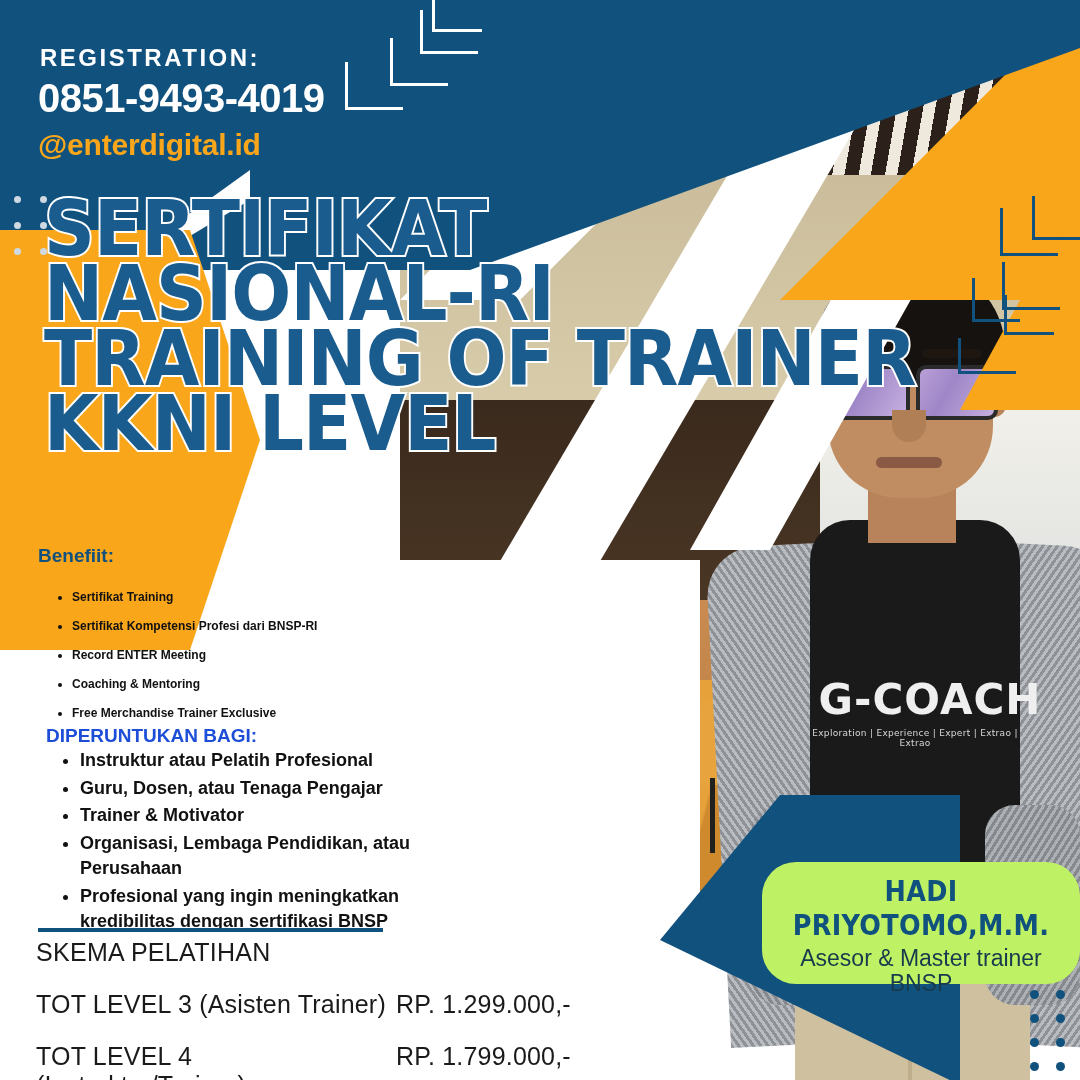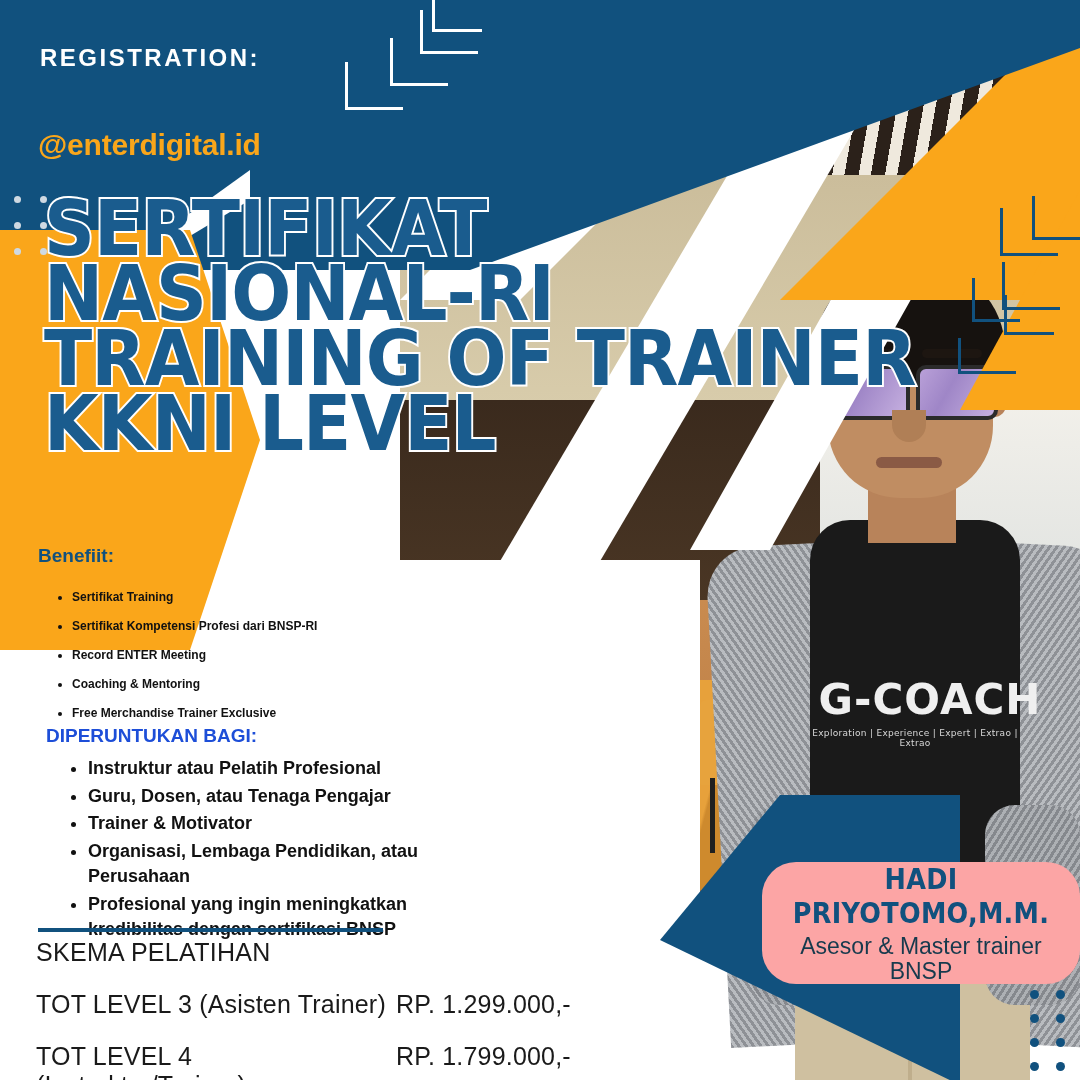--- a/index.html
+++ b/index.html
@@ -156,34 +156,34 @@
     -webkit-text-stroke:4px #ffffff;paint-order:stroke fill;
     transform:scaleX(.93);transform-origin:left top;}
   .title .l1,.title .l2,.title .l3,.title .l4{display:block;white-space:nowrap;}
 
   .benefit-head{position:absolute;left:38px;top:545px;color:#11517E;font-weight:bold;font-size:19px;}
   .benefit-list{position:absolute;left:48px;top:584px;width:360px;margin:0;padding-left:24px;
     color:#111;font-weight:bold;font-size:12px;line-height:27px;}
   .benefit-list li{margin-bottom:2px;}
 
   .target-head{position:absolute;left:46px;top:725px;color:#1d4ed8;font-weight:bold;font-size:19px;}
-  .target-list{position:absolute;left:56px;top:748px;width:360px;margin:8px;padding-left:24px;
+  .target-list{position:absolute;left:56px;top:748px;width:360px;margin:0;padding-left:24px;
     color:#111;font-weight:bold;font-size:18px;line-height:25.5px;}
   .target-list li{margin-bottom:2px;}
 
   .rule{position:absolute;left:38px;top:928px;width:345px;height:4px;background:#11517E;}
 
   .skema{position:absolute;left:36px;top:938px;width:600px;}
   .skema-head{font-size:25px;color:#1a1a1a;letter-spacing:.3px;}
   .price-row{display:flex;font-size:25px;color:#1a1a1a;margin-top:23px;letter-spacing:.2px;}
   .price-label{width:360px;}
   .price-val{}
 
   .namecard{position:absolute;left:762px;top:862px;width:318px;height:122px;
-    background:#fca5a5;border-radius:34px;text-align:center;box-sizing:border-box;}
+    background:#bef264;border-radius:34px;text-align:center;padding-top:12px;box-sizing:border-box;}
   .name-main{color:#11517E;font-family:"DejaVu Sans",sans-serif;font-weight:bold;font-size:29px;
     letter-spacing:.3px;transform:scaleX(.88);}
   .name-sub{color:#173a4d;font-size:23px;line-height:25px;margin-top:4px;}
 </style>
 </head>
 <body>
 
 <div id="poster">
 
   <div class="layer photo-hall"></div>
@@ -289,20 +289,21 @@
     <div class="dot" style="left:26px;top:0px;width:9px;height:9px;background:#11517E;"></div>
     <div class="dot" style="left:0px;top:24px;width:9px;height:9px;background:#11517E;"></div>
     <div class="dot" style="left:26px;top:24px;width:9px;height:9px;background:#11517E;"></div>
     <div class="dot" style="left:0px;top:48px;width:9px;height:9px;background:#11517E;"></div>
     <div class="dot" style="left:26px;top:48px;width:9px;height:9px;background:#11517E;"></div>
     <div class="dot" style="left:0px;top:72px;width:9px;height:9px;background:#11517E;"></div>
     <div class="dot" style="left:26px;top:72px;width:9px;height:9px;background:#11517E;"></div>
   </div>
 
   <div class="reg-label">REGISTRATION:</div>
+  <div class="reg-phone">0851-9493-4019</div>
   <div class="reg-handle">@enterdigital.id</div>
 
 
   <div class="title">
     <span class="l1">SERTIFIKAT</span>
     <span class="l2">NASIONAL-RI</span>
     <span class="l3">TRAINING OF TRAINER</span>
     <span class="l4">KKNI LEVEL</span>
   </div>
 

